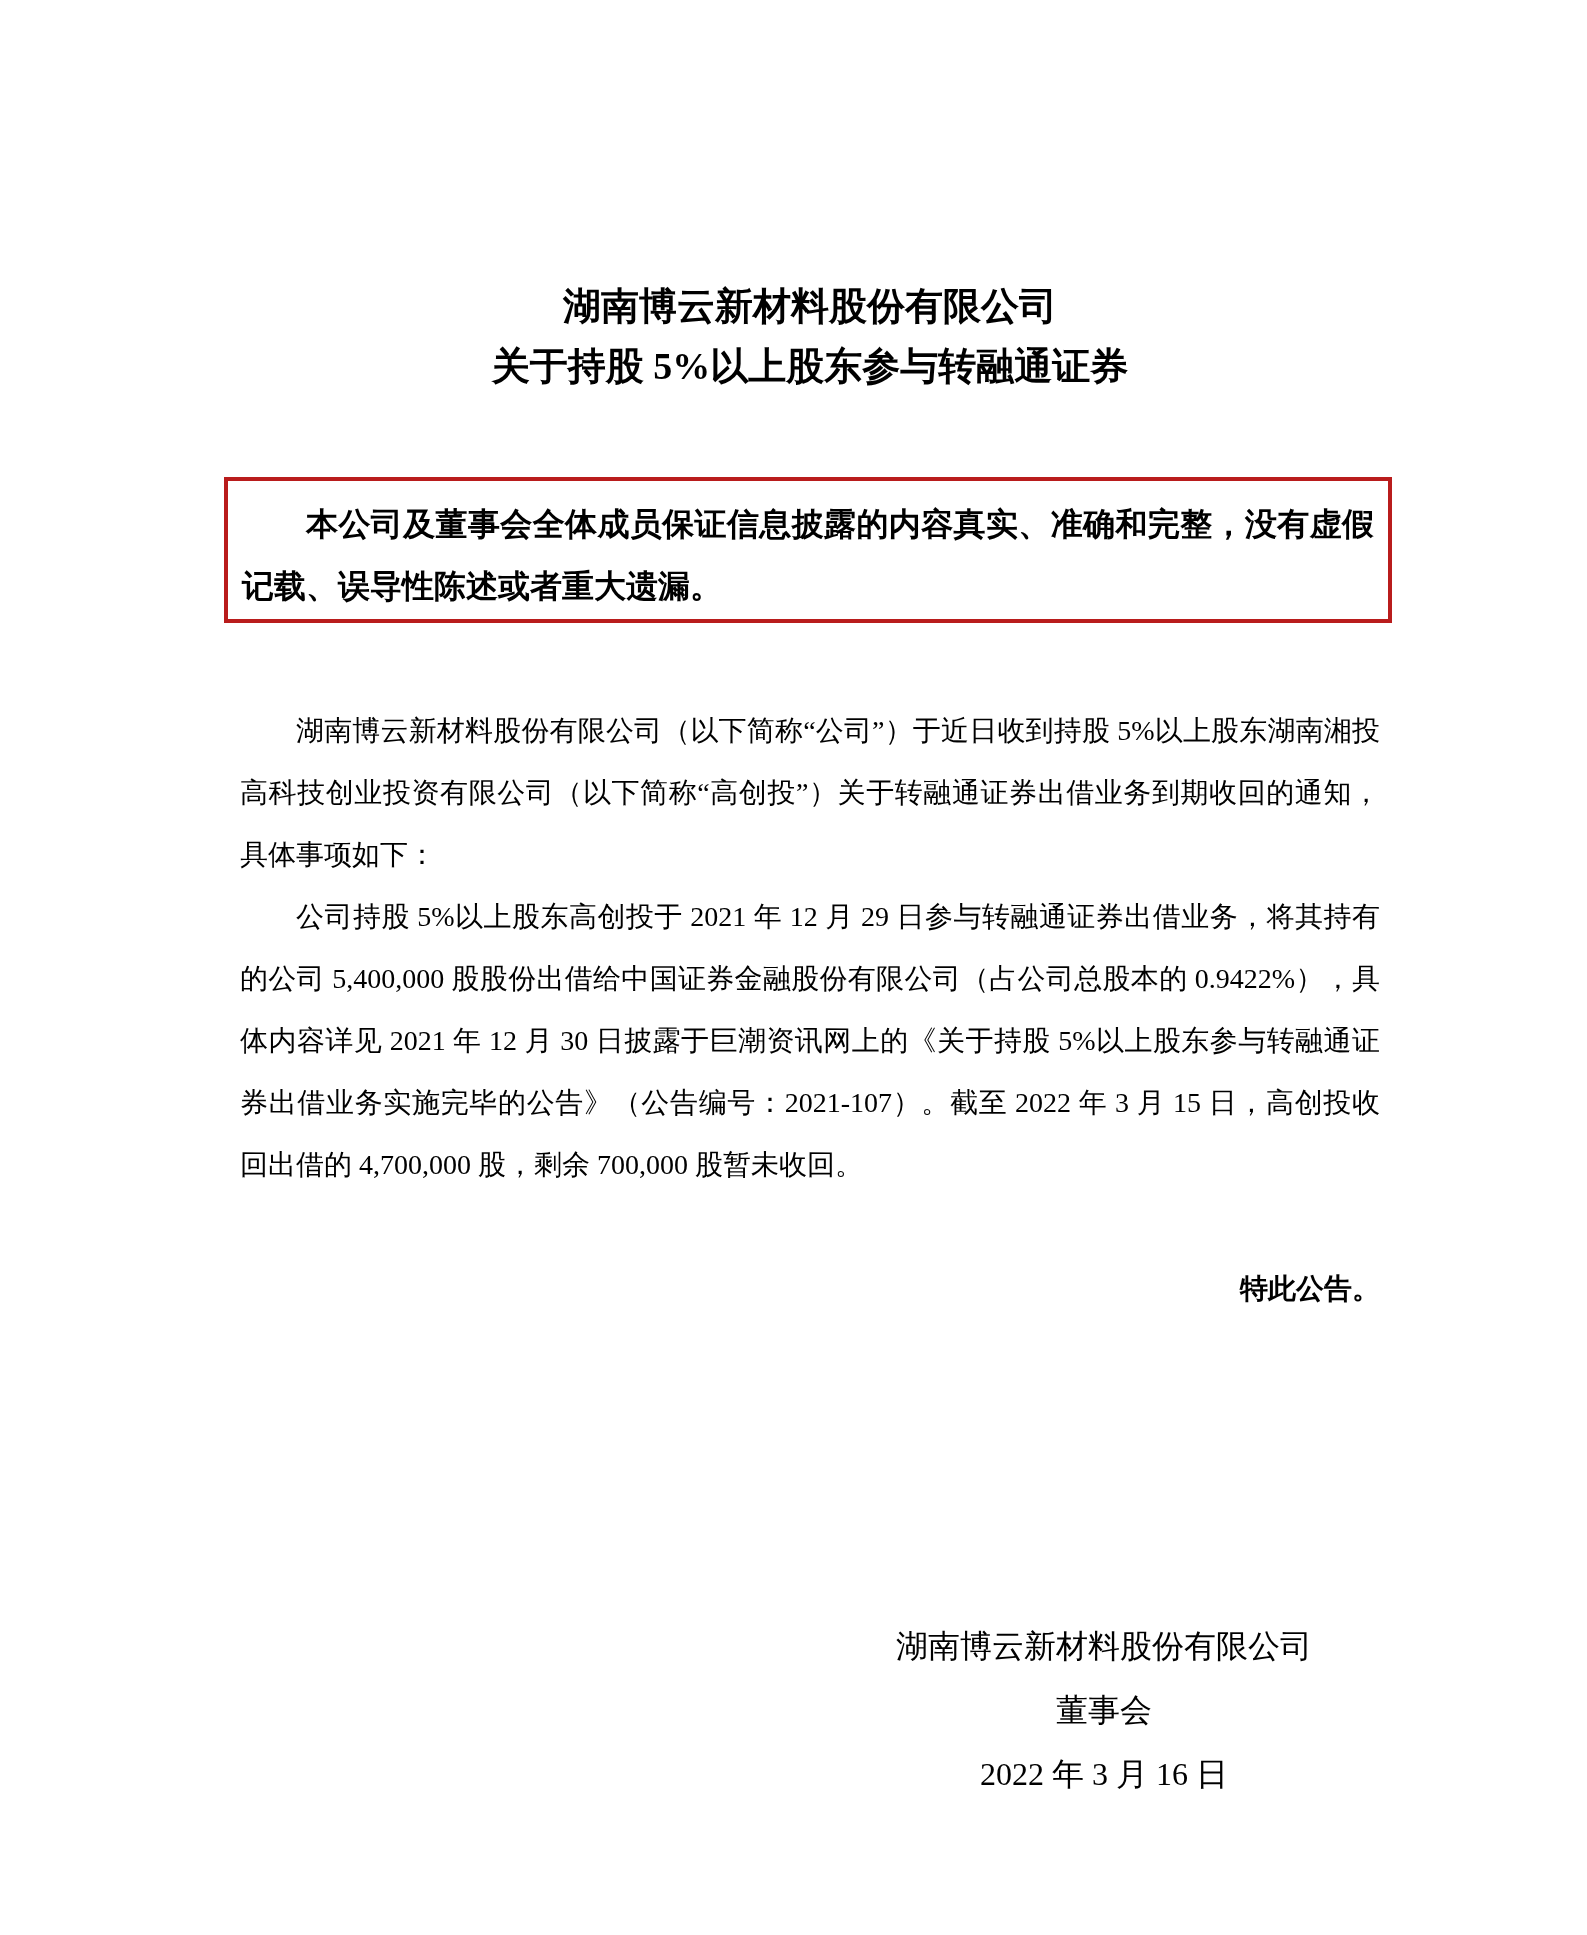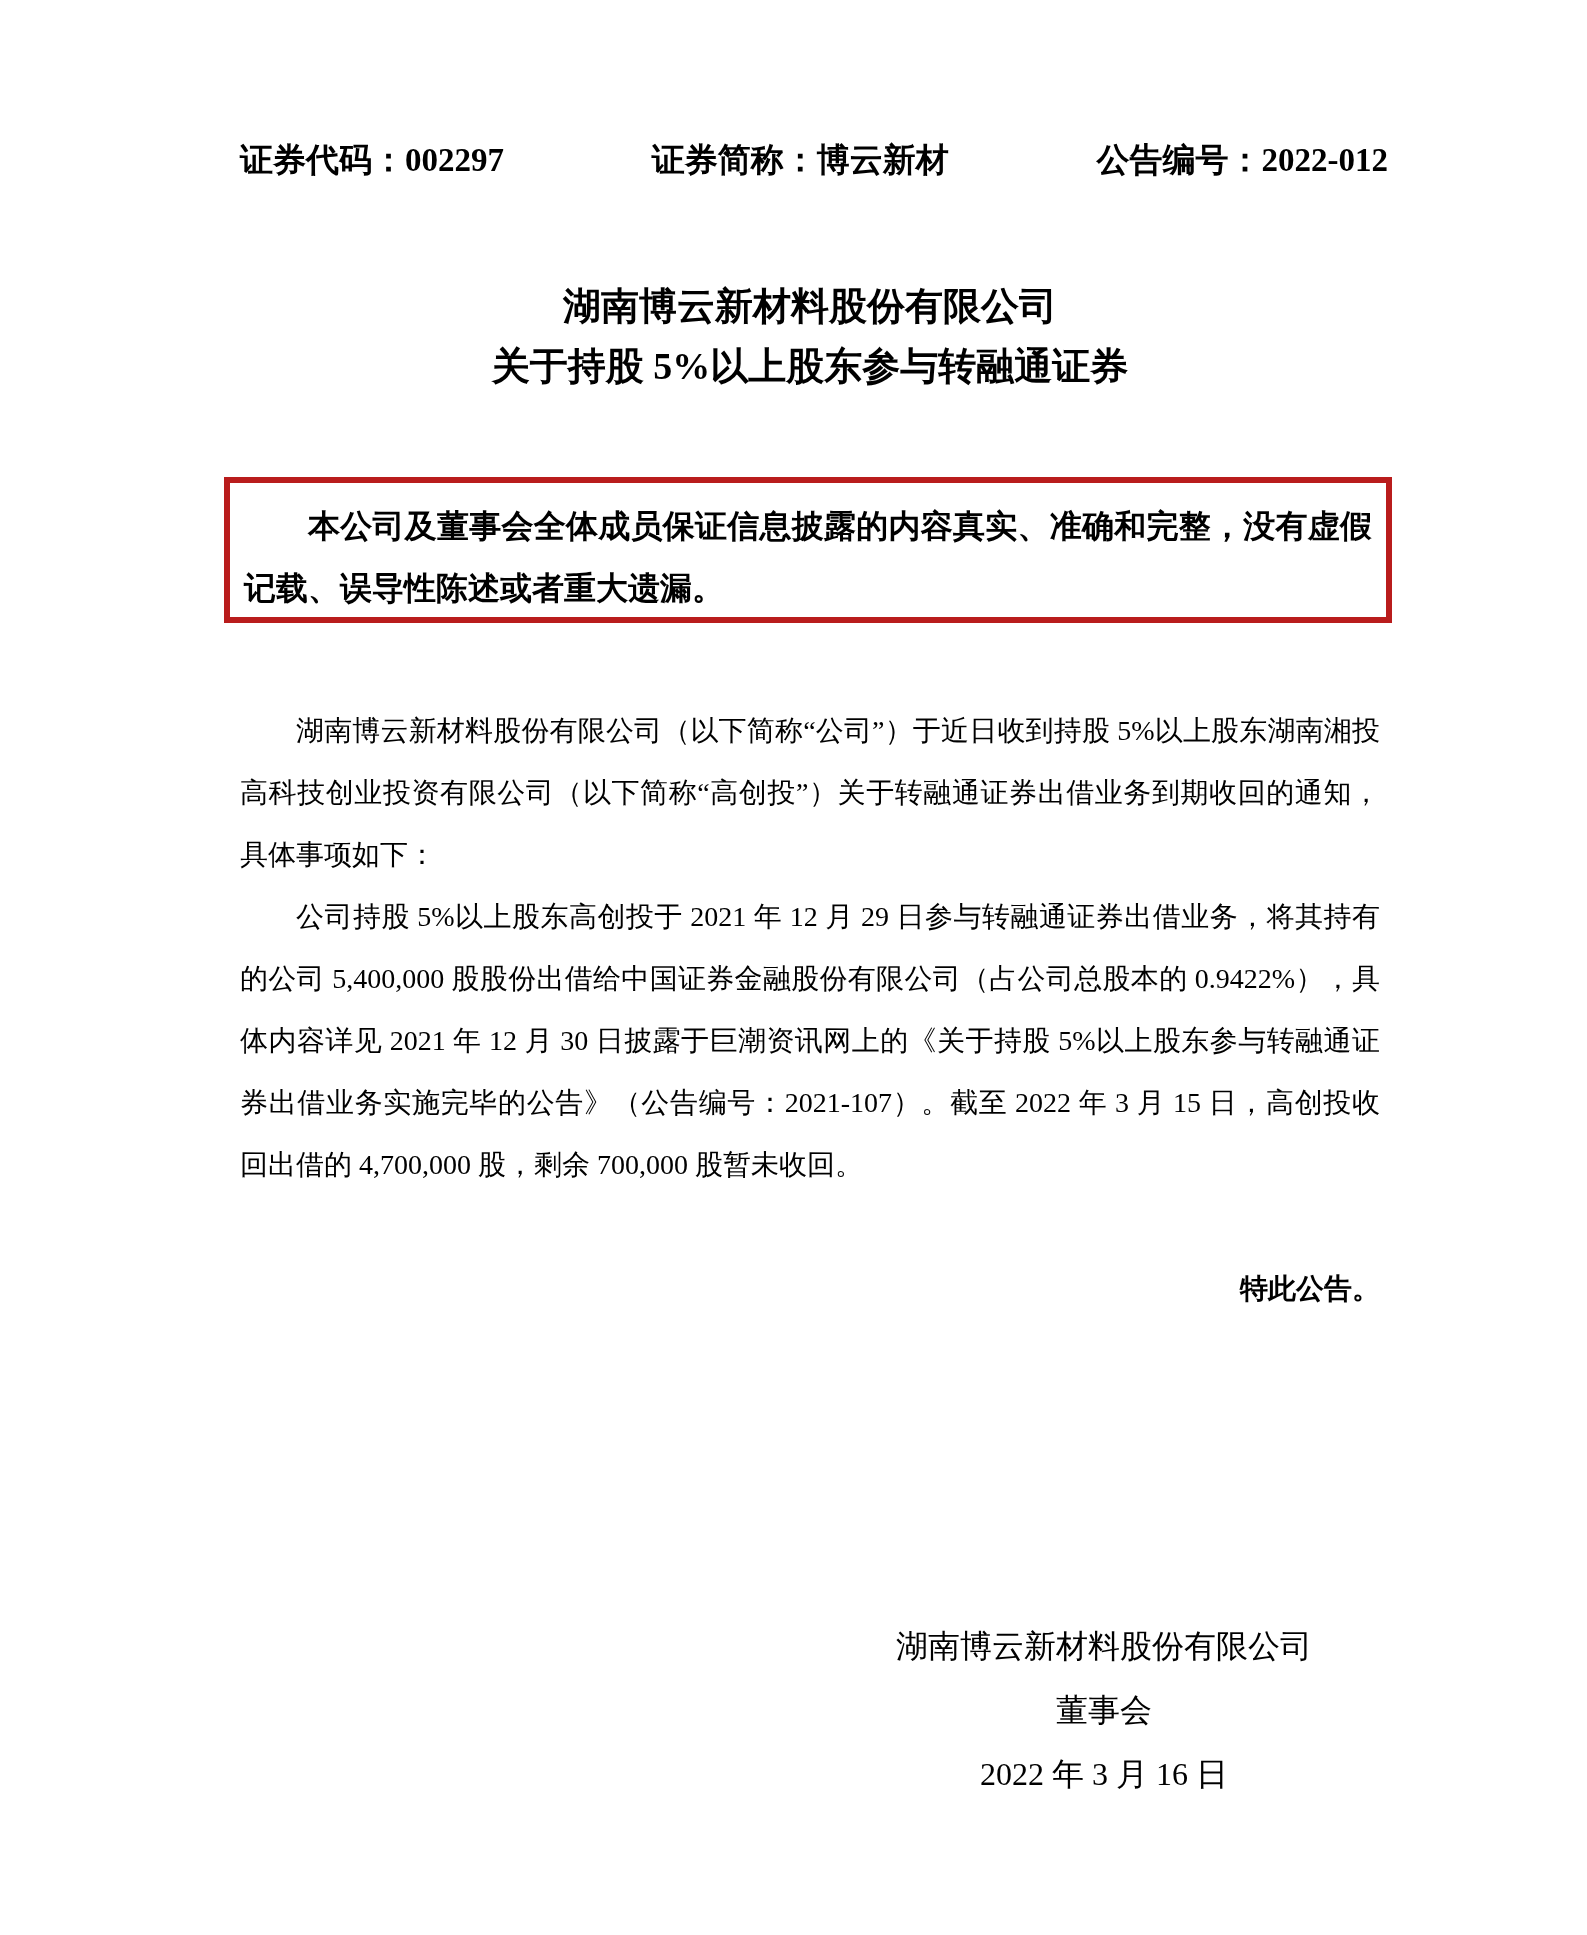--- a/index.html
+++ b/index.html
@@ -35,21 +35,21 @@
     font-size: 38px;
     font-weight: bold;
     line-height: 60px;
   }
   .disclaimer-box {
     position: absolute;
     top: 477px;
     left: 224px;
     width: 1168px;
     height: 146px;
-    border: 6px solid #b91c1c;
+    border: 4px solid #b91c1c;
     padding: 12px 14px 0 14px;
   }
   .disclaimer-box p {
     font-size: 32px;
     font-weight: bold;
     line-height: 62px;
     text-indent: 2em;
     text-align: justify;
     text-justify: inter-ideograph;
   }
@@ -80,25 +80,20 @@
     font-size: 32px;
     line-height: 64px;
     white-space: nowrap;
   }
 </style>
 </head>
 <body>
 
 <div class="page">
 
-  <div class="doc-header">
-    <span>证券代码：002297</span>
-    <span>证券简称：博云新材</span>
-    <span>公告编号：2022-012</span>
-  </div>
 
   <div class="doc-title">
     <div>湖南博云新材料股份有限公司</div>
     <div>关于持股 5%以上股东参与转融通证券</div>
   </div>
 
   <div class="disclaimer-box">
     <p>本公司及董事会全体成员保证信息披露的内容真实、准确和完整，没有虚假记载、误导性陈述或者重大遗漏。</p>
   </div>
 

